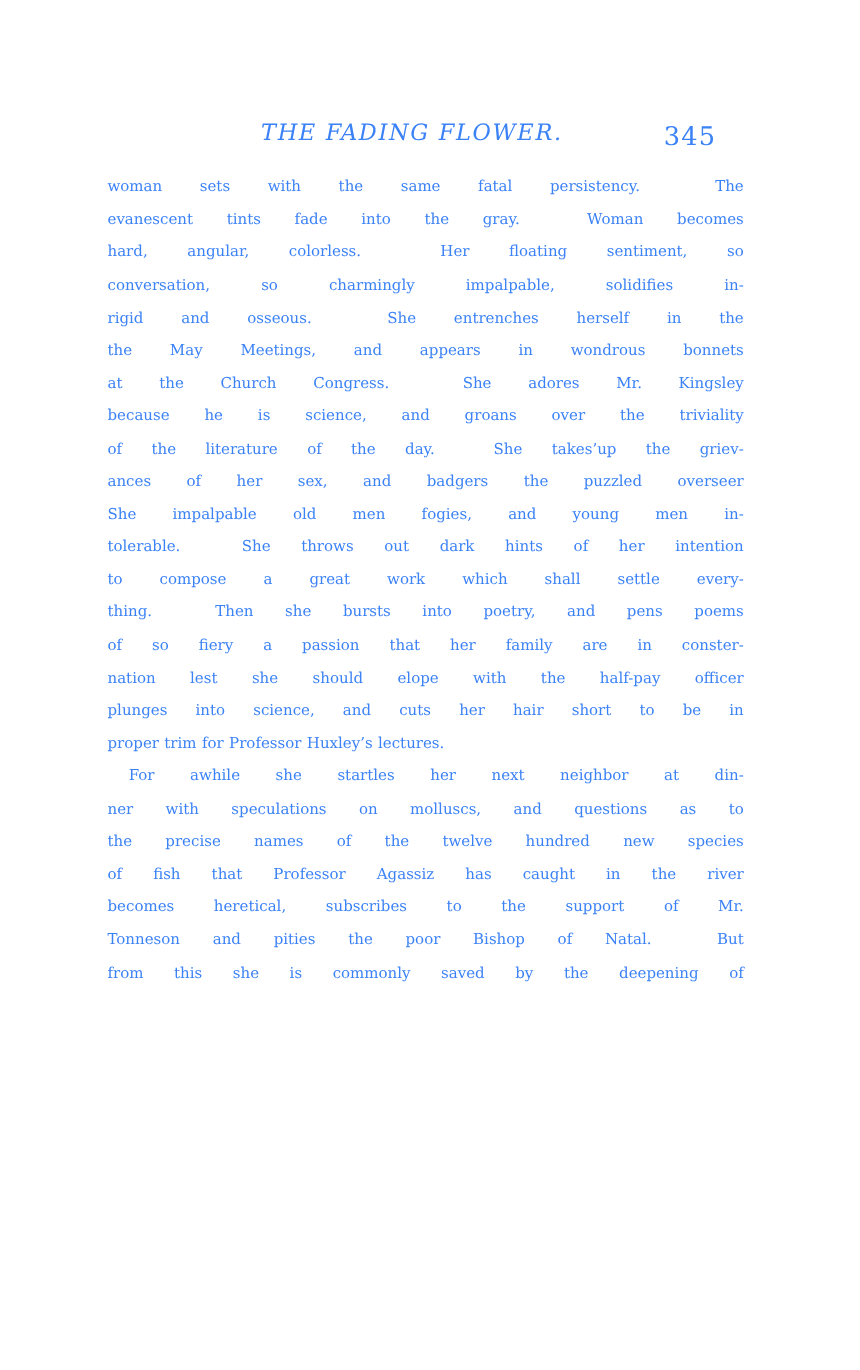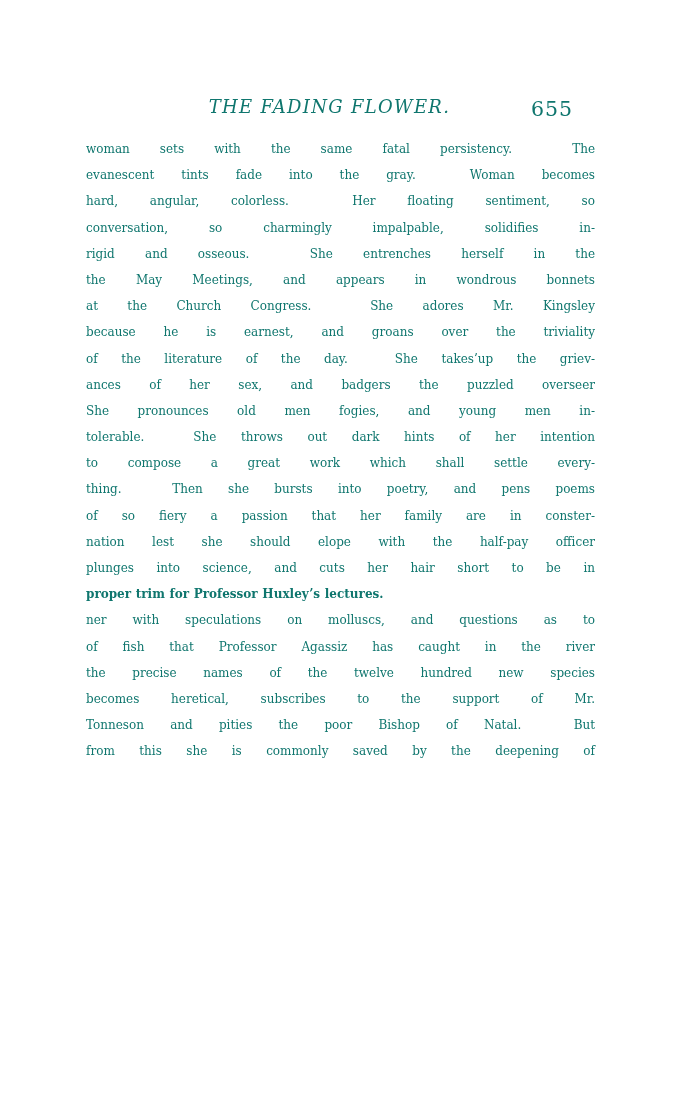--- a/index.html
+++ b/index.html
@@ -5,21 +5,21 @@
   html, body {
     margin: 0;
     padding: 0;
     background: #ffffff;
   }
   .page {
     position: relative;
     width: 688px;
     height: 840px;
     background: #ffffff;
-    color: #0f766e;
+    color: #3b82f6;
     font-family: "DejaVu Serif", serif;
     overflow: hidden;
   }
   .running-title {
     position: absolute;
     left: 86px;
     top: 96px;
     width: 509px;
     text-align: center;
     transform: translateX(-11px);
@@ -47,56 +47,56 @@
     height: 26.2px;
     text-align: justify;
     text-align-last: justify;
     word-spacing: 0.5px;
   }
   .line.indent {
     text-indent: 17px;
   }
   .line.para-end {
     text-align-last: left;
-    font-weight: bold;
   }
   .signature-mark {
     position: absolute;
     left: 196px;
     top: 954px;
     font-size: 19px;
     letter-spacing: 1.5px;
   }
 </style>
 </head>
 <body>
 
 <div class="page">
   <div class="running-title">THE FADING FLOWER.</div>
-  <div class="page-number">655</div>
+  <div class="page-number">345</div>
   <div class="text-block">
       <div class="line">woman sets with the same fatal persistency.&nbsp; The</div>
       <div class="line">evanescent tints fade into the gray.&nbsp; Woman becomes</div>
       <div class="line">hard, angular, colorless.&nbsp; Her floating sentiment, so</div>
       <div class="line">conversation, so charmingly impalpable, solidifies in-</div>
       <div class="line">rigid and osseous.&nbsp; She entrenches herself in the</div>
       <div class="line">the May Meetings, and appears in wondrous bonnets</div>
       <div class="line">at the Church Congress.&nbsp; She adores Mr. Kingsley</div>
-      <div class="line">because he is earnest, and groans over the triviality</div>
+      <div class="line">because he is science, and groans over the triviality</div>
       <div class="line">of the literature of the day.&nbsp; She takes’up the griev-</div>
       <div class="line">ances of her sex, and badgers the puzzled overseer</div>
-      <div class="line">She pronounces old men fogies, and young men in-</div>
+      <div class="line">She impalpable old men fogies, and young men in-</div>
       <div class="line">tolerable.&nbsp; She throws out dark hints of her intention</div>
       <div class="line">to compose a great work which shall settle every-</div>
       <div class="line">thing.&nbsp; Then she bursts into poetry, and pens poems</div>
       <div class="line">of so fiery a passion that her family are in conster-</div>
       <div class="line">nation lest she should elope with the half-pay officer</div>
       <div class="line">plunges into science, and cuts her hair short to be in</div>
       <div class="line para-end">proper trim for Professor Huxley’s lectures.</div>
+      <div class="line indent">For awhile she startles her next neighbor at din-</div>
       <div class="line">ner with speculations on molluscs, and questions as to</div>
+      <div class="line">the precise names of the twelve hundred new species</div>
       <div class="line">of fish that Professor Agassiz has caught in the river</div>
-      <div class="line">the precise names of the twelve hundred new species</div>
       <div class="line">becomes heretical, subscribes to the support of Mr.</div>
       <div class="line">Tonneson and pities the poor Bishop of Natal.&nbsp; But</div>
       <div class="line">from this she is commonly saved by the deepening of</div>
     </div>
   <div class="signature-mark">15*</div>
 </div>
 
 </body></html>

